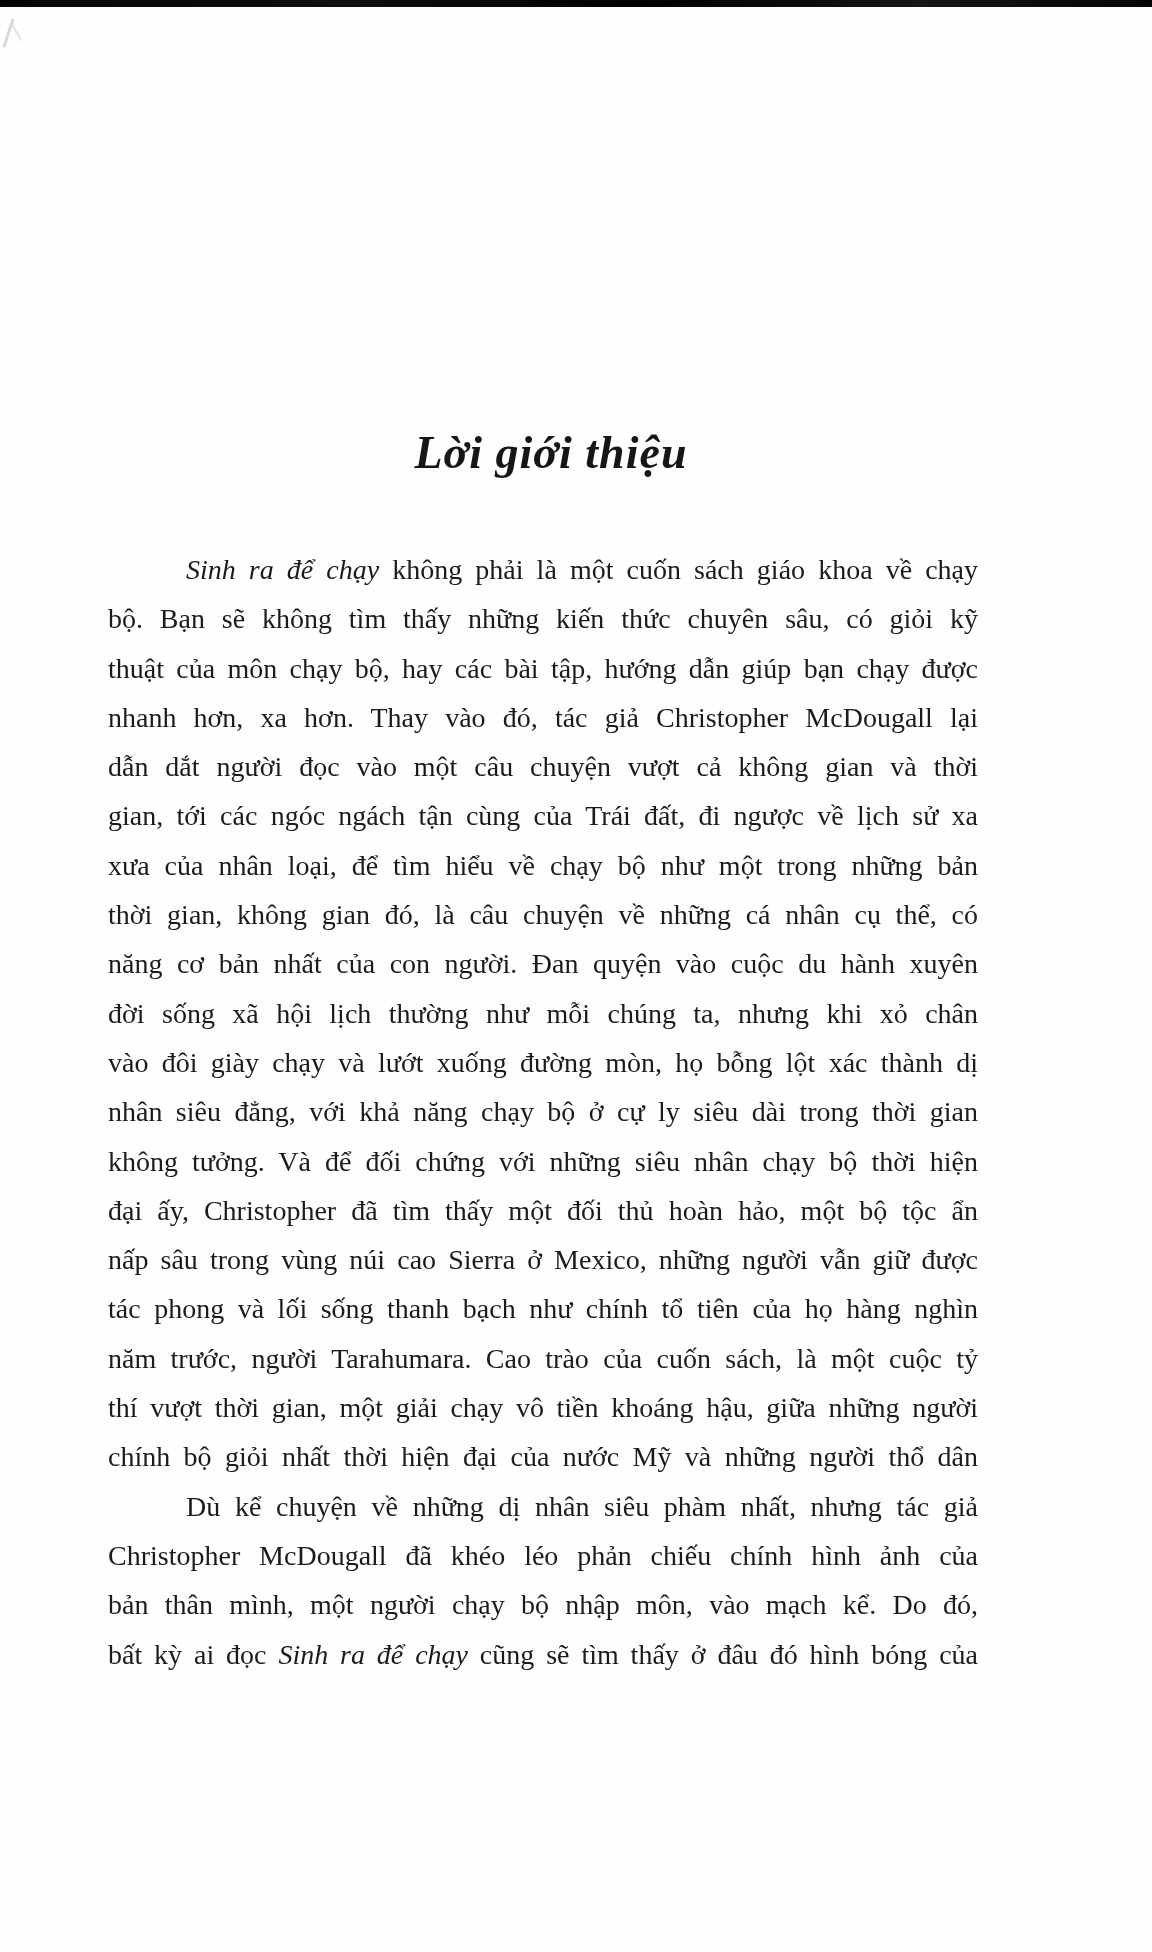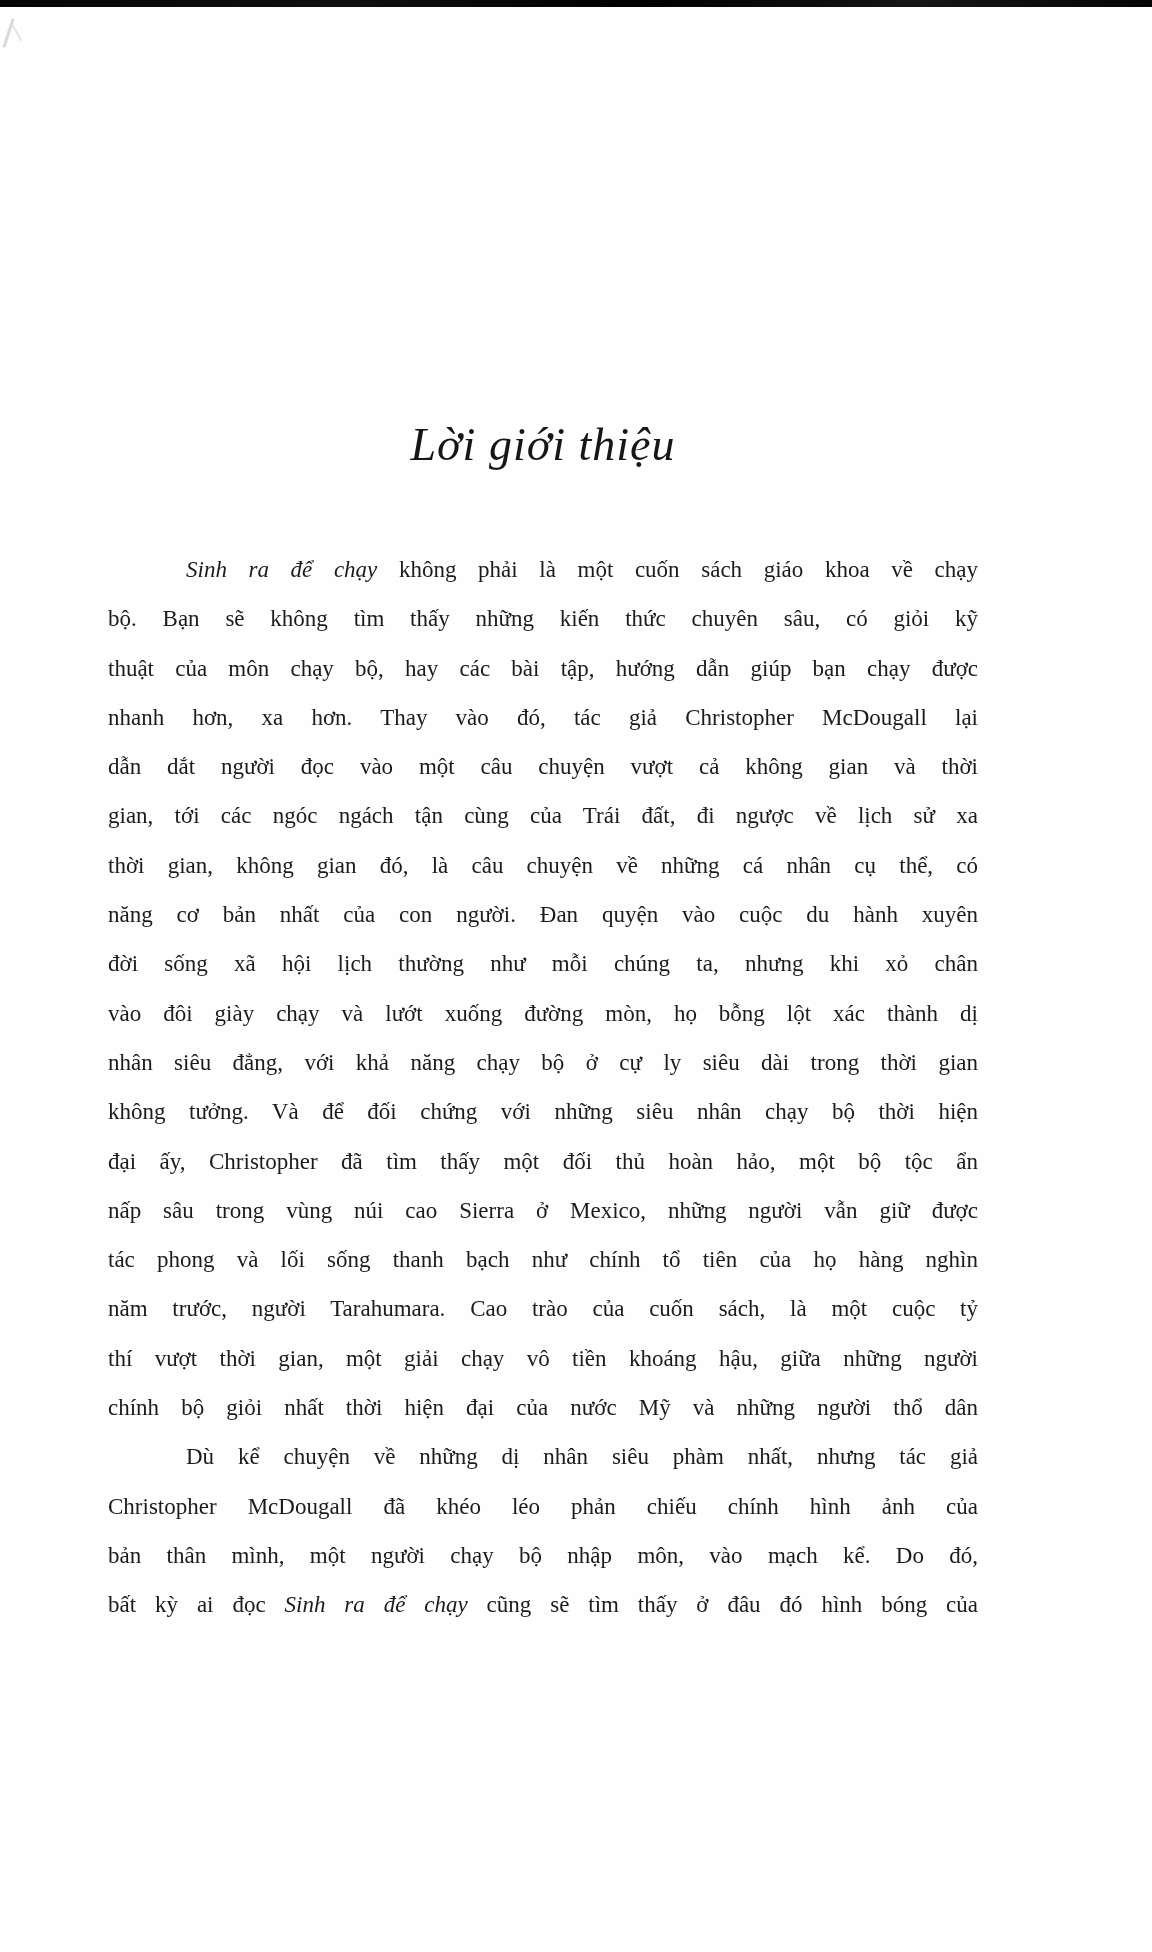--- a/index.html
+++ b/index.html
@@ -44,35 +44,35 @@
     background: #e3e3e3;
     transform: rotate(-30deg);
   }
   .title {
     position: absolute;
     top: 415px;
     left: 108px;
     width: 870px;
     text-align: center;
     font-style: italic;
-    font-weight: normal;
+    font-weight: bold;
     font-size: 46px;
     line-height: 60px;
-    margin: 0;
+    margin: 8px;
     color: #161616;
     letter-spacing: 1px;
   }
   .body-text {
     position: absolute;
     top: 545px;
     left: 108px;
     width: 870px;
   }
   .line {
-    font-size: 23px;
+    font-size: 28px;
     line-height: 49.3px;
     height: 49.3px;
     white-space: normal;
     text-align: justify;
     text-align-last: justify;
     overflow: visible;
     font-family: Liberation Serif, serif;
   }
   .line.indent {
     text-indent: 78px;
@@ -94,20 +94,21 @@
 
   <h1 class="title">Lời giới thiệu</h1>
 
   <div class="body-text">
       <div class="line indent"><em>Sinh ra để chạy</em><span> không phải là một cuốn sách giáo khoa về chạy</span></div>
       <div class="line"><span>bộ. Bạn sẽ không tìm thấy những kiến thức chuyên sâu, có giỏi kỹ</span></div>
       <div class="line"><span>thuật của môn chạy bộ, hay các bài tập, hướng dẫn giúp bạn chạy được</span></div>
       <div class="line"><span>nhanh hơn, xa hơn. Thay vào đó, tác giả Christopher McDougall lại</span></div>
       <div class="line"><span>dẫn dắt người đọc vào một câu chuyện vượt cả không gian và thời</span></div>
       <div class="line"><span>gian, tới các ngóc ngách tận cùng của Trái đất, đi ngược về lịch sử xa</span></div>
+      <div class="line"><span>xưa của nhân loại, để tìm hiểu về chạy bộ như một trong những bản</span></div>
       <div class="line"><span>thời gian, không gian đó, là câu chuyện về những cá nhân cụ thể, có</span></div>
       <div class="line"><span>năng cơ bản nhất của con người. Đan quyện vào cuộc du hành xuyên</span></div>
       <div class="line"><span>đời sống xã hội lịch thường như mỗi chúng ta, nhưng khi xỏ chân</span></div>
       <div class="line"><span>vào đôi giày chạy và lướt xuống đường mòn, họ bỗng lột xác thành dị</span></div>
       <div class="line"><span>nhân siêu đẳng, với khả năng chạy bộ ở cự ly siêu dài trong thời gian</span></div>
       <div class="line"><span>không tưởng. Và để đối chứng với những siêu nhân chạy bộ thời hiện</span></div>
       <div class="line"><span>đại ấy, Christopher đã tìm thấy một đối thủ hoàn hảo, một bộ tộc ẩn</span></div>
       <div class="line"><span>nấp sâu trong vùng núi cao Sierra ở Mexico, những người vẫn giữ được</span></div>
       <div class="line"><span>tác phong và lối sống thanh bạch như chính tổ tiên của họ hàng nghìn</span></div>
       <div class="line"><span>năm trước, người Tarahumara. Cao trào của cuốn sách, là một cuộc tỷ</span></div>

